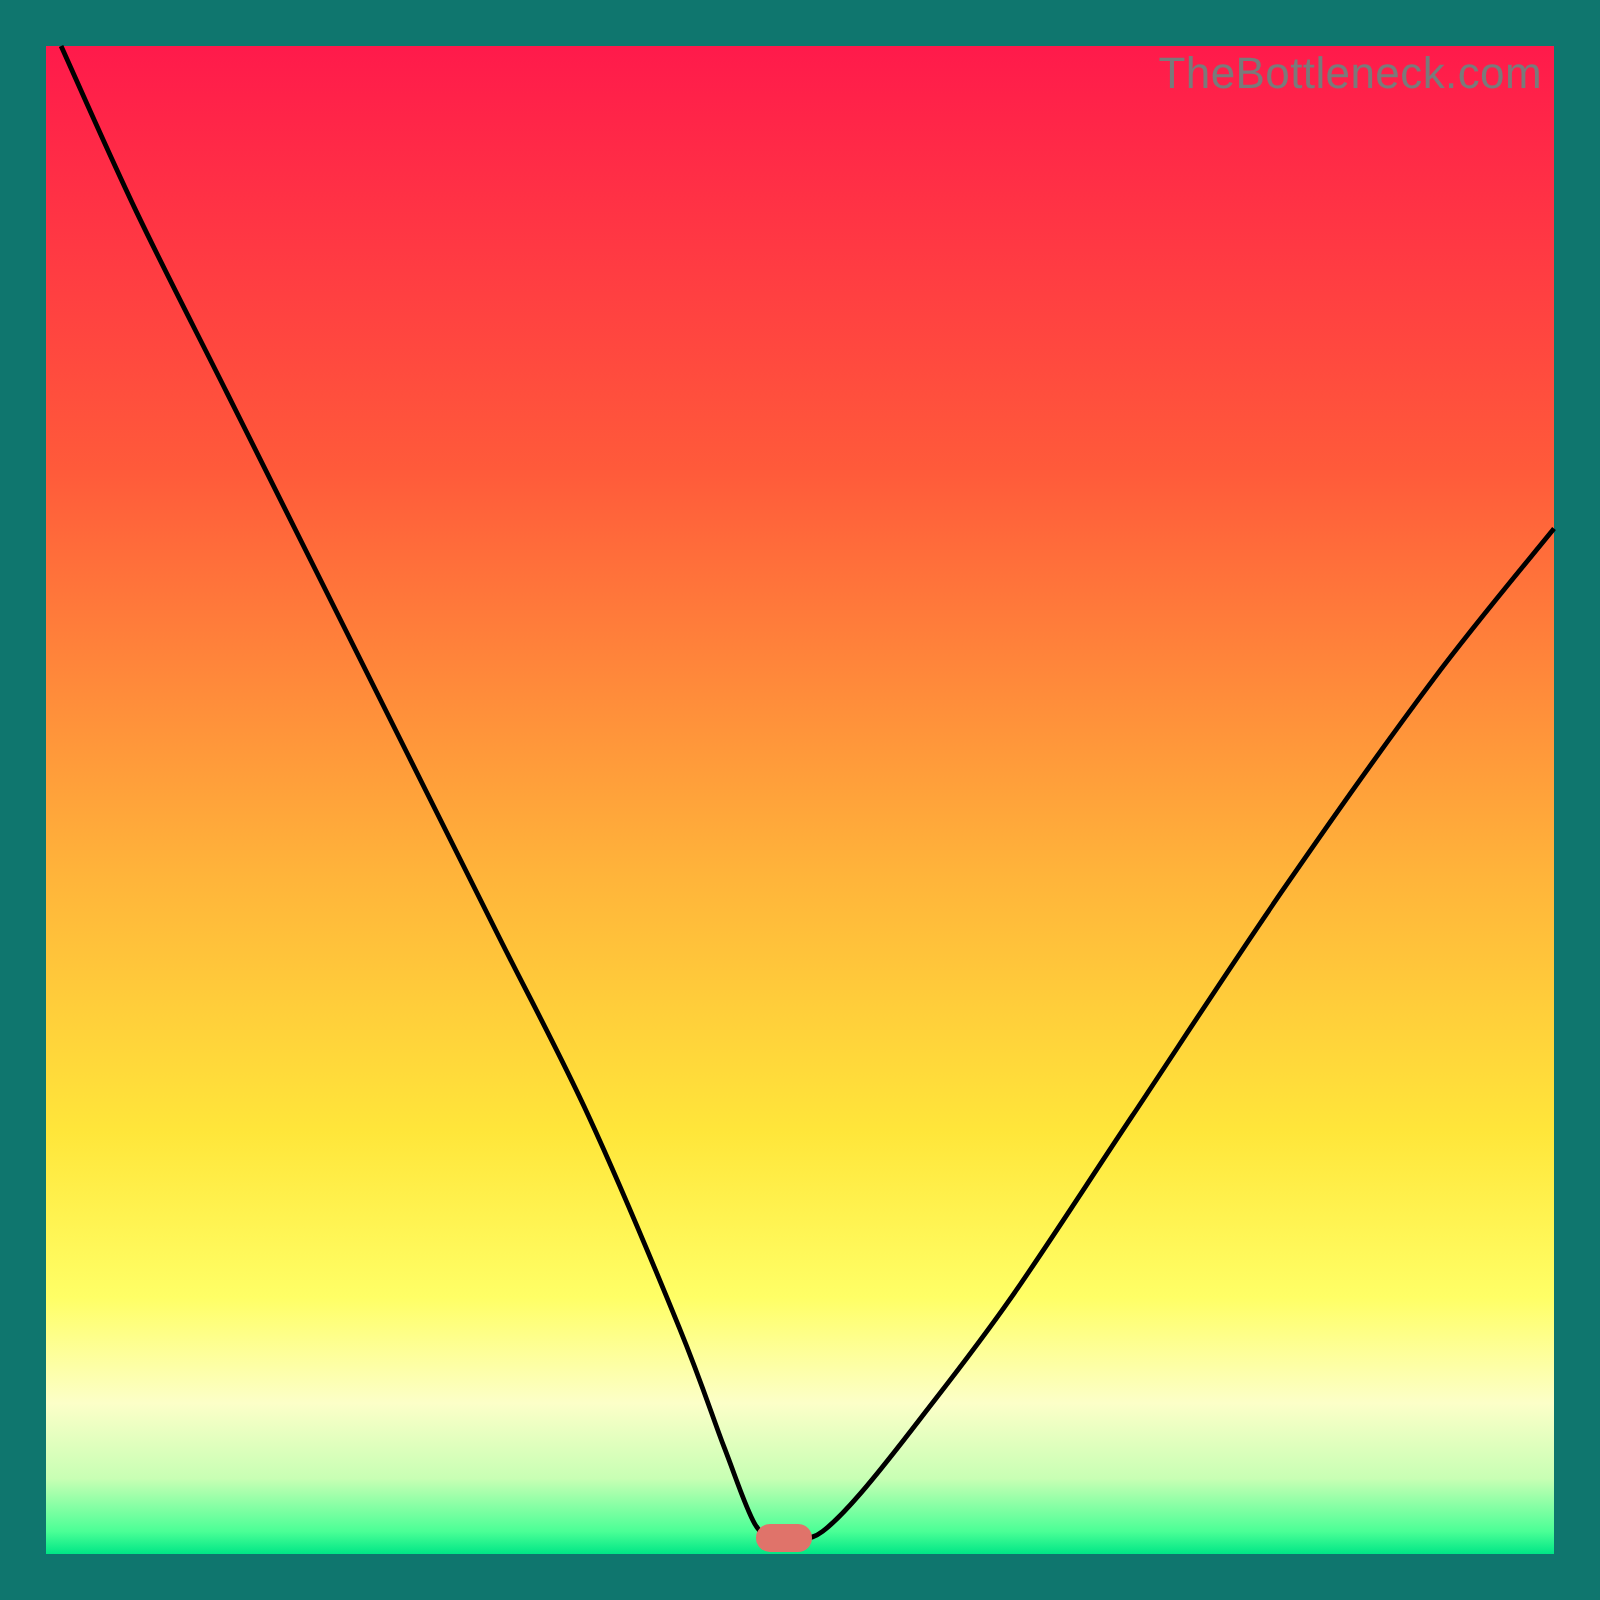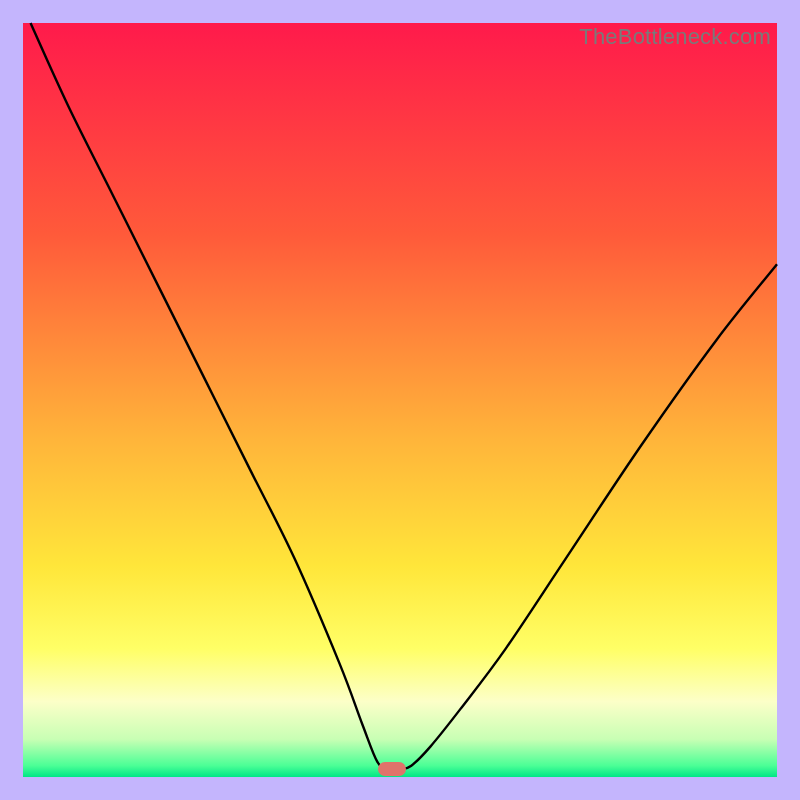--- a/index.html
+++ b/index.html
@@ -8,21 +8,21 @@
     background: #000;
     width: 800px;
     height: 800px;
     overflow: hidden;
     font-family: Arial, Helvetica, sans-serif;
   }
   .frame {
     position: relative;
     width: 800px;
     height: 800px;
-    background: #c4b5fd;
+    background: #0f766e;
   }
   .plot-area {
     position: absolute;
     left: 23px;
     top: 23px;
     width: 754px;
     height: 754px;
     
   }
   .watermark {

